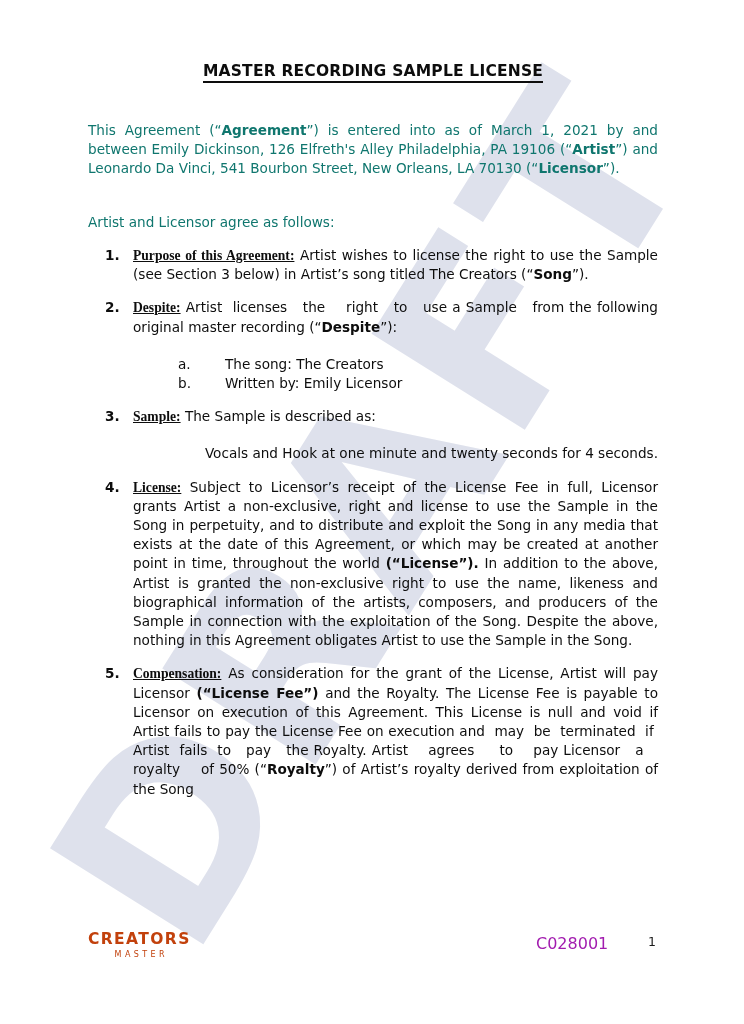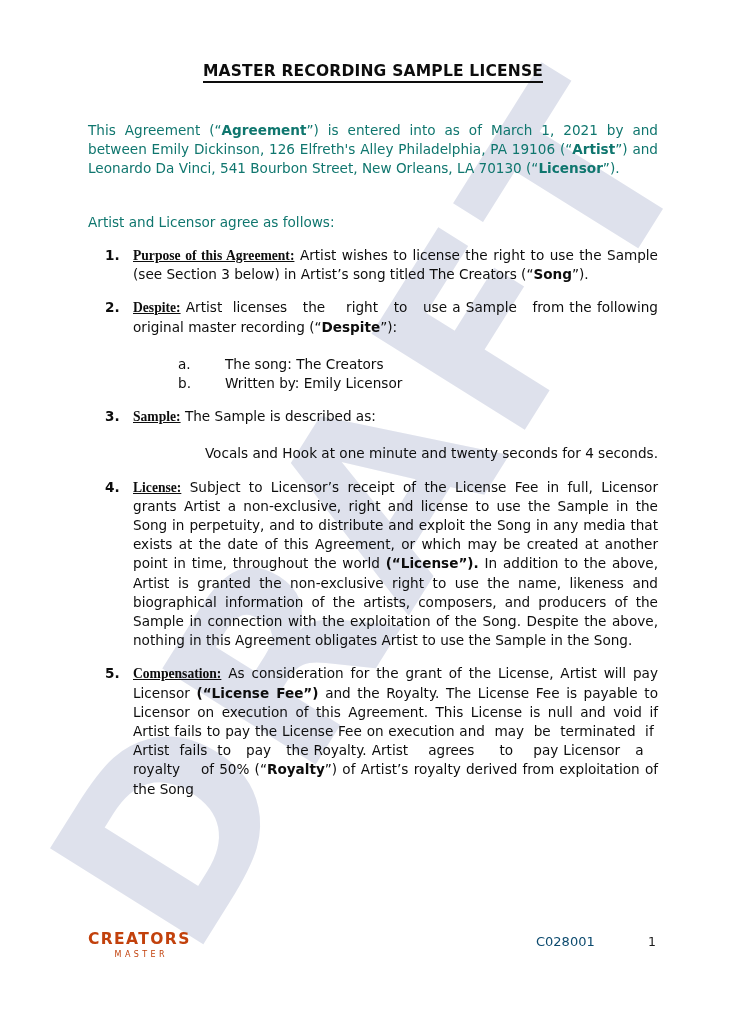--- a/index.html
+++ b/index.html
@@ -166,22 +166,22 @@
     display: block;
     font-size: 8px;
     letter-spacing: 3.4px;
     line-height: 12px;
     margin-top: 1px;
   }
   .doc-code {
     position: absolute;
     left: 536px;
     top: 6px;
-    font-size: 13px;
-    color: #0c4a6e;
+    font-size: 16px;
+    color: #a21caf;
   }
   .page-num {
     position: absolute;
     left: 648px;
     top: 6px;
     font-size: 12.5px;
     color: #1a1a1a;
   }
 </style>
 </head>

